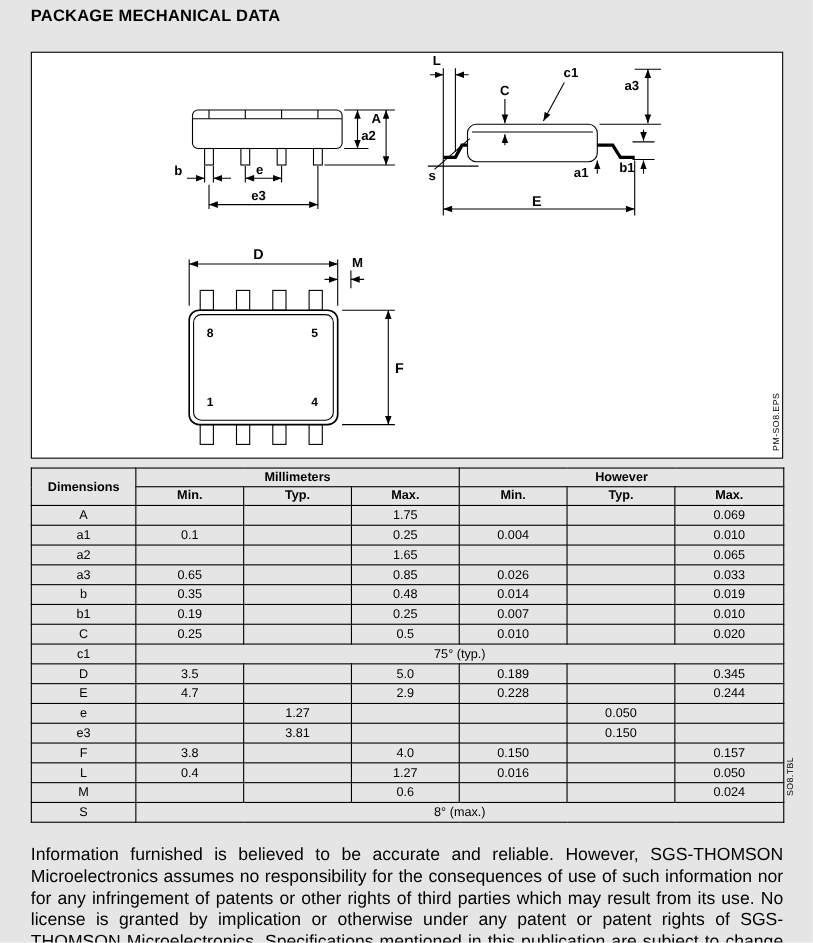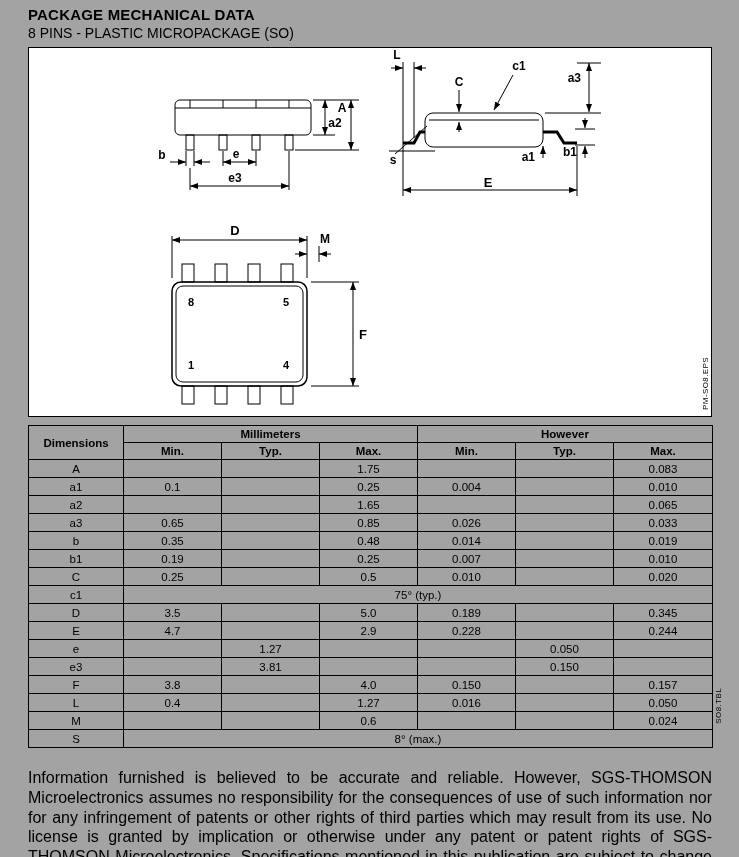--- a/index.html
+++ b/index.html
@@ -1,18 +1,18 @@
 <!DOCTYPE html>
 <html><head>
 <meta charset="utf-8">
 <style>
   * { margin:0; padding:0; box-sizing:border-box; }
   html,body { background:#fff; }
   body { font-family:"Liberation Sans", sans-serif; color:#000; }
-  .page { position:relative; width:739px; height:857px; background:#a3a3a3; overflow:hidden; }
+  .page { position:relative; width:739px; height:857px; background:#e5e5e5; overflow:hidden; }
 
   .doc-title { position:absolute; left:28px; top:6px; font-size:15px; font-weight:bold; letter-spacing:0.2px; }
   .doc-subtitle { position:absolute; left:28px; top:25px; font-size:14px; }
 
   .figure-box { position:absolute; left:28px; top:47px; width:684px; height:370px; border:1px solid #000; background:#fff; }
   .fig-svg { display:block; }
   .vnote { position:absolute; font-size:8px; color:#000; writing-mode:vertical-rl; transform:rotate(180deg); letter-spacing:0.4px; white-space:nowrap; }
   .fig-note { right:1px; bottom:6px; }
   .tbl-note { left:714px; top:688px; }
 
@@ -24,21 +24,20 @@
   .disclaimer { position:absolute; left:28px; top:768px; width:684px; font-size:16px; line-height:1.24; text-align:justify; }
 
   svg text { font-family:"Liberation Sans", sans-serif; }
 </style>
 </head>
 <body>
 
 <div class="page">
 
   <div class="doc-title">PACKAGE MECHANICAL DATA</div>
-  <div class="doc-subtitle">8 PINS - PLASTIC MICROPACKAGE (SO)</div>
 
   <div class="figure-box">
     <svg class="fig-svg" width="682" height="368" viewBox="0 0 682 368">
       <defs>
         <marker id="ae" markerWidth="10" markerHeight="8" refX="8" refY="3" orient="auto" markerUnits="userSpaceOnUse">
             <path d="M0,0 L8,3 L0,6 Z" fill="#000"></path>
           </marker>
         <marker id="as" markerWidth="10" markerHeight="8" refX="0" refY="3" orient="auto" markerUnits="userSpaceOnUse">
             <path d="M8,0 L0,3 L8,6 Z" fill="#000"></path>
           </marker>
@@ -172,21 +171,21 @@
       </tr>
     </thead>
     <tbody>
         <tr>
           <td>A</td>
           <td></td>
           <td></td>
           <td>1.75</td>
           <td></td>
           <td></td>
-          <td>0.083</td>
+          <td>0.069</td>
         </tr>
         <tr>
           <td>a1</td>
           <td>0.1</td>
           <td></td>
           <td>0.25</td>
           <td>0.004</td>
           <td></td>
           <td>0.010</td>
         </tr>

